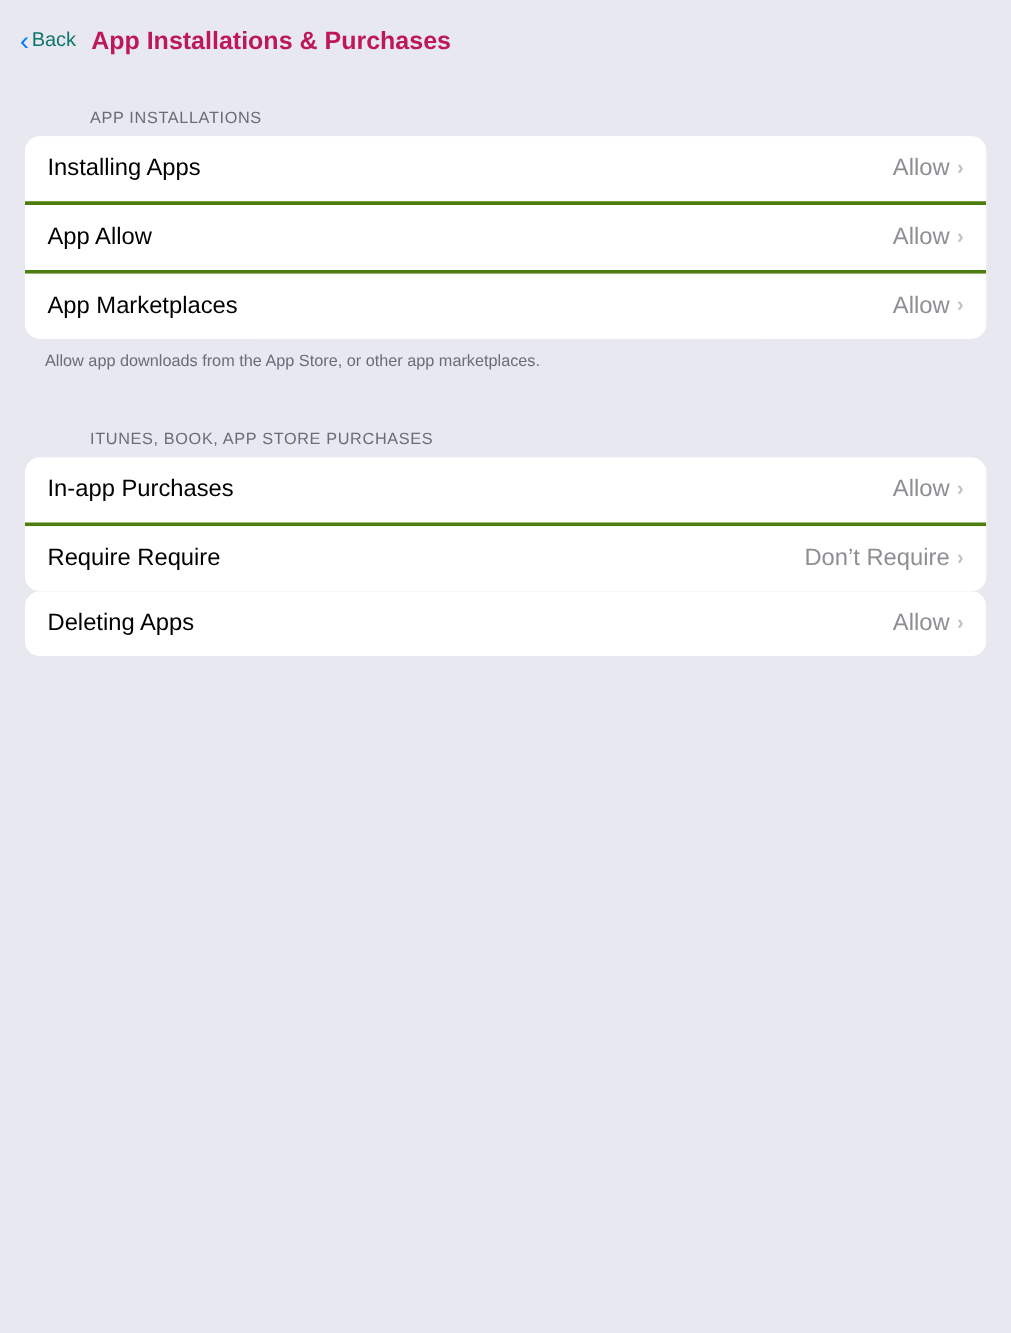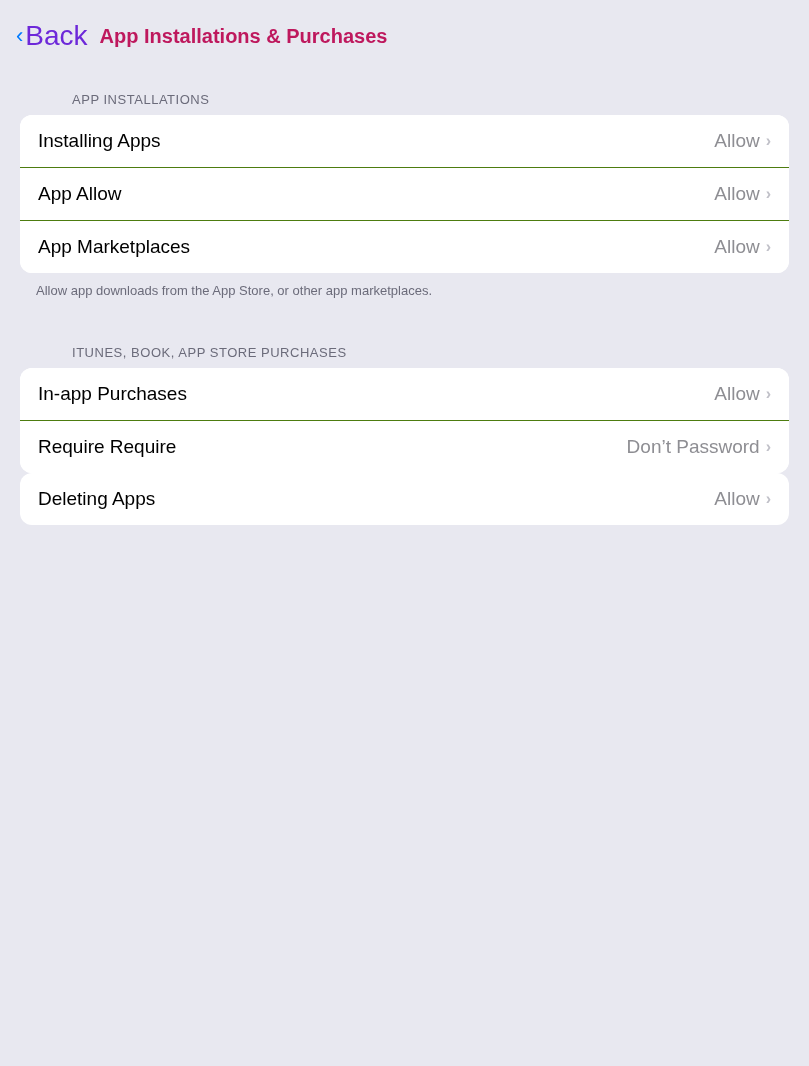--- a/index.html
+++ b/index.html
@@ -33,22 +33,22 @@
       margin-right: 8px;
     }
 
     .back-chevron {
       font-size: 22px;
       margin-right: 2px;
       color: #007AFF;
     }
 
     .back-label {
-      font-size: 28px;
-      color: #6d28d9;
+      font-size: 16px;
+      color: #0f766e;
     }
 
     .page-title {
       font-size: 20px;
       font-weight: 700;
       color: #be185d;
       margin-left: 4px;
     }
 
     .section-header {
@@ -79,21 +79,21 @@
       display: flex;
       align-items: center;
       justify-content: space-between;
       padding: 15px 18px;
       background-color: #fff;
       cursor: pointer;
       min-height: 52px;
     }
 
     .row:not(:last-child) {
-      border-bottom: 1px solid #4d7c0f;
+      border-bottom: 3px solid #4d7c0f;
     }
 
     .row-label {
       font-size: 19px;
       color: #000;
       font-weight: 400;
     }
 
     .row-value {
       display: flex;
@@ -153,21 +153,21 @@
       <div class="row">
         <span class="row-label">In-app Purchases</span>
         <div class="row-value">
           <span>Allow</span>
           <span class="chevron-right">›</span>
         </div>
       </div>
       <div class="row">
         <span class="row-label">Require Require</span>
         <div class="row-value">
-          <span>Don’t Password</span>
+          <span>Don’t Require</span>
           <span class="chevron-right">›</span>
         </div>
       </div>
     </div>
     <div class="card">
       <div class="row">
         <span class="row-label">Deleting Apps</span>
         <div class="row-value">
           <span>Allow</span>
           <span class="chevron-right">›</span>

